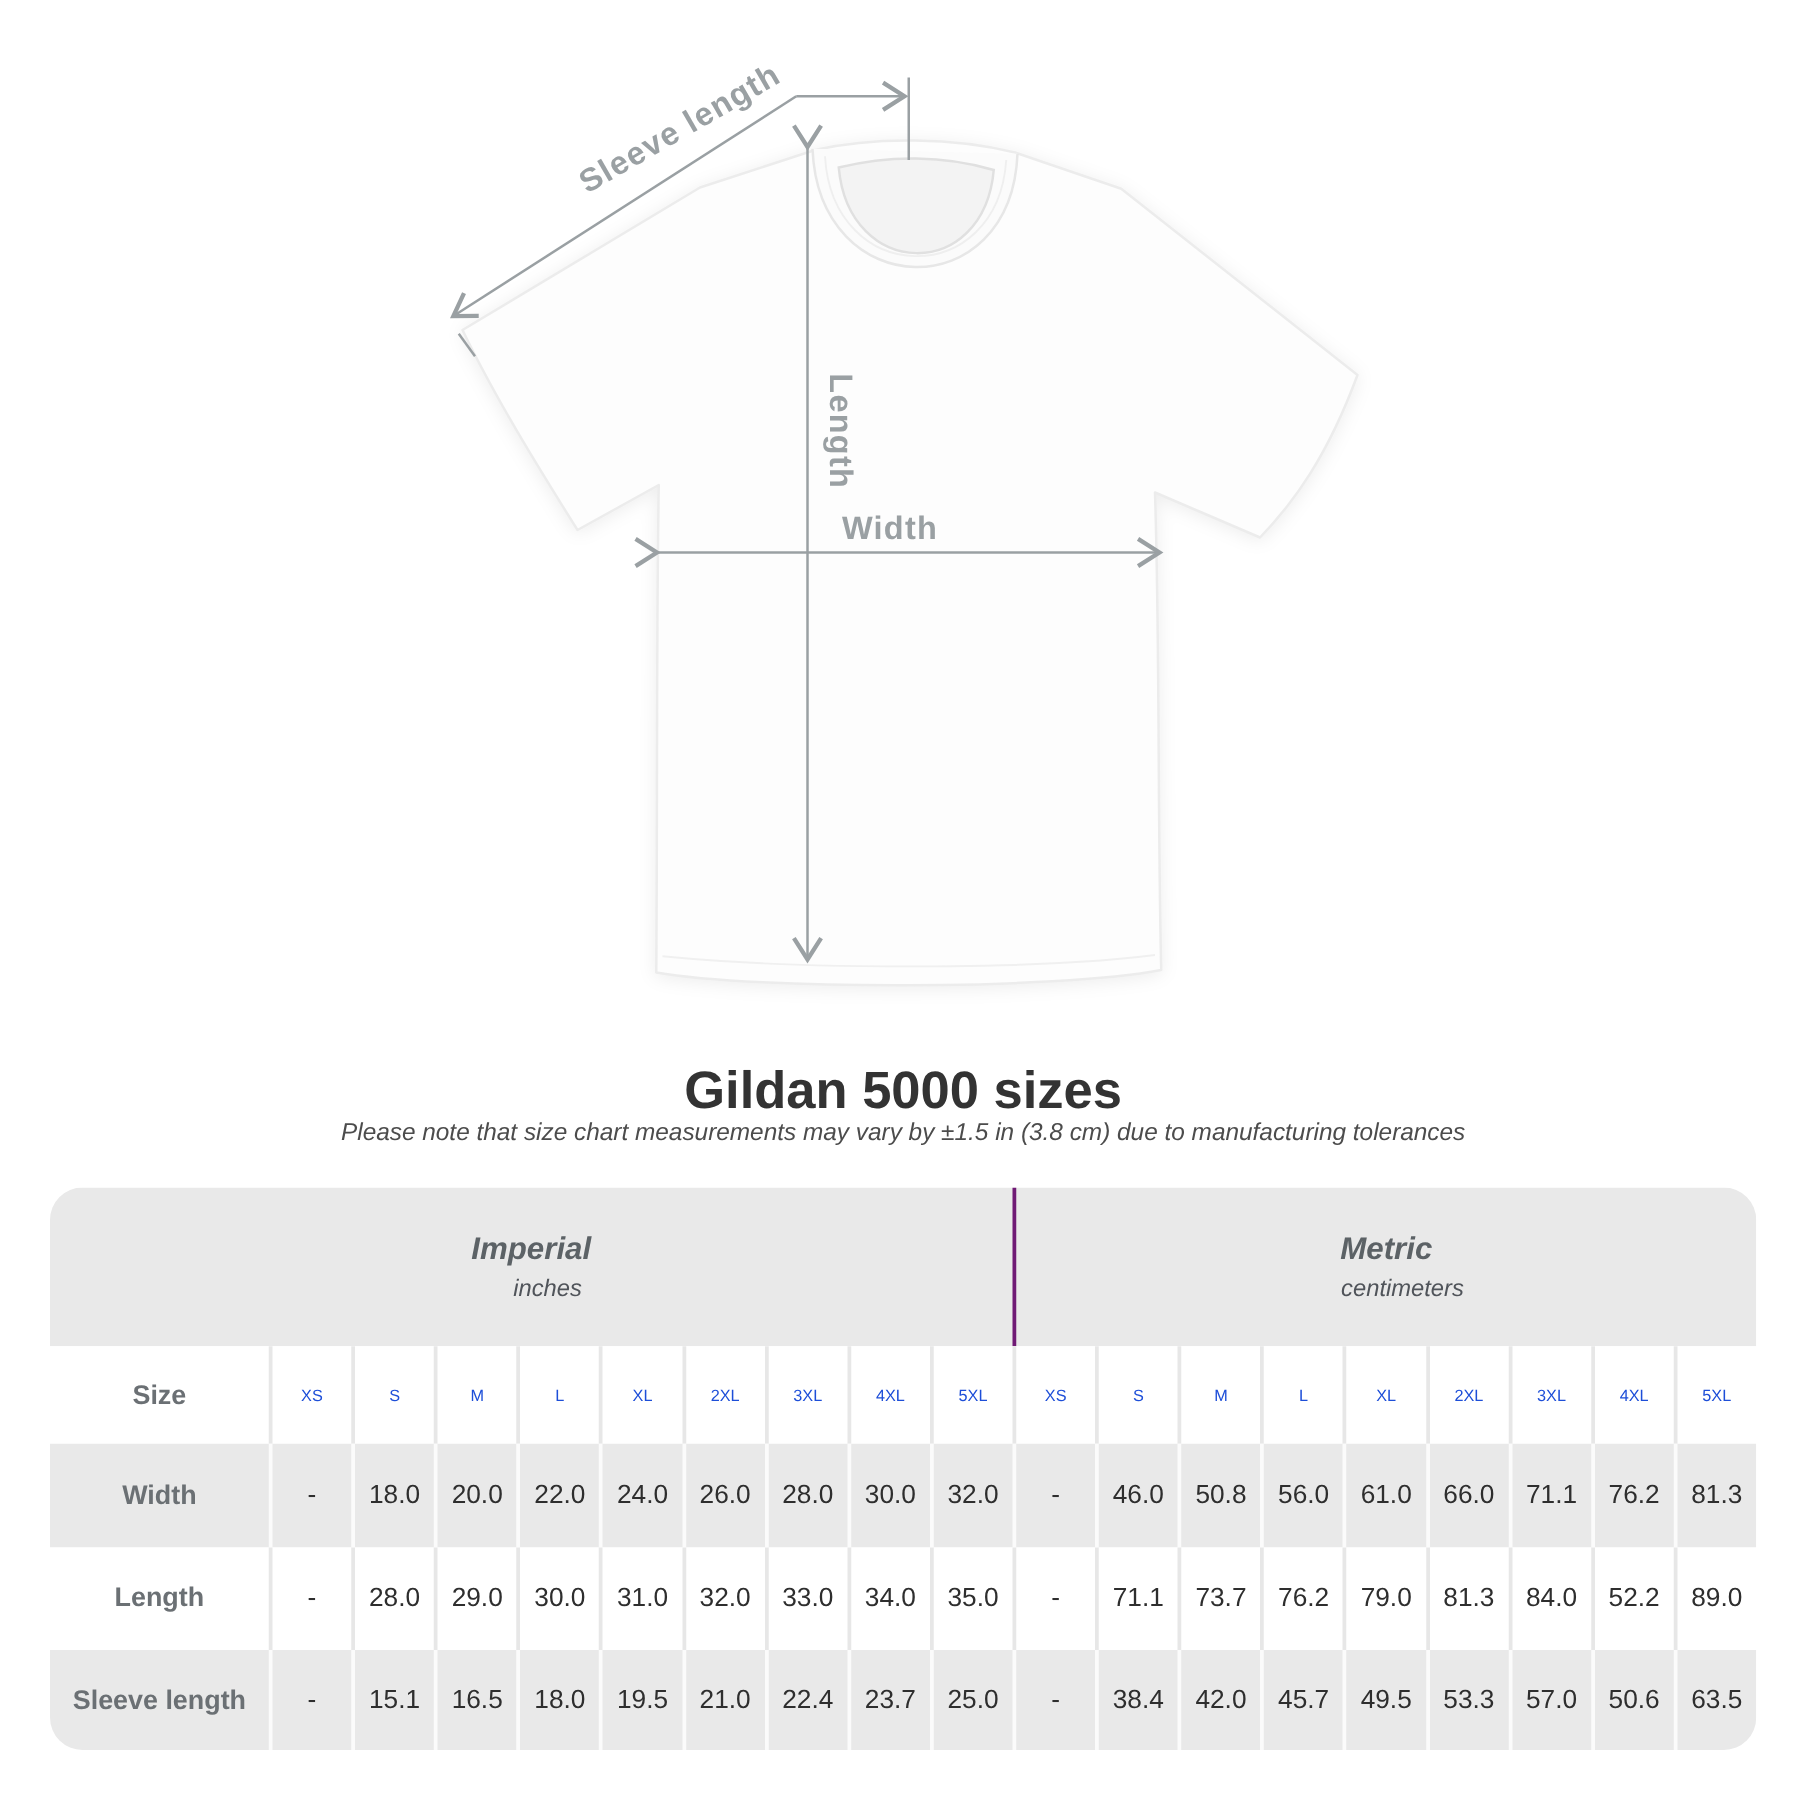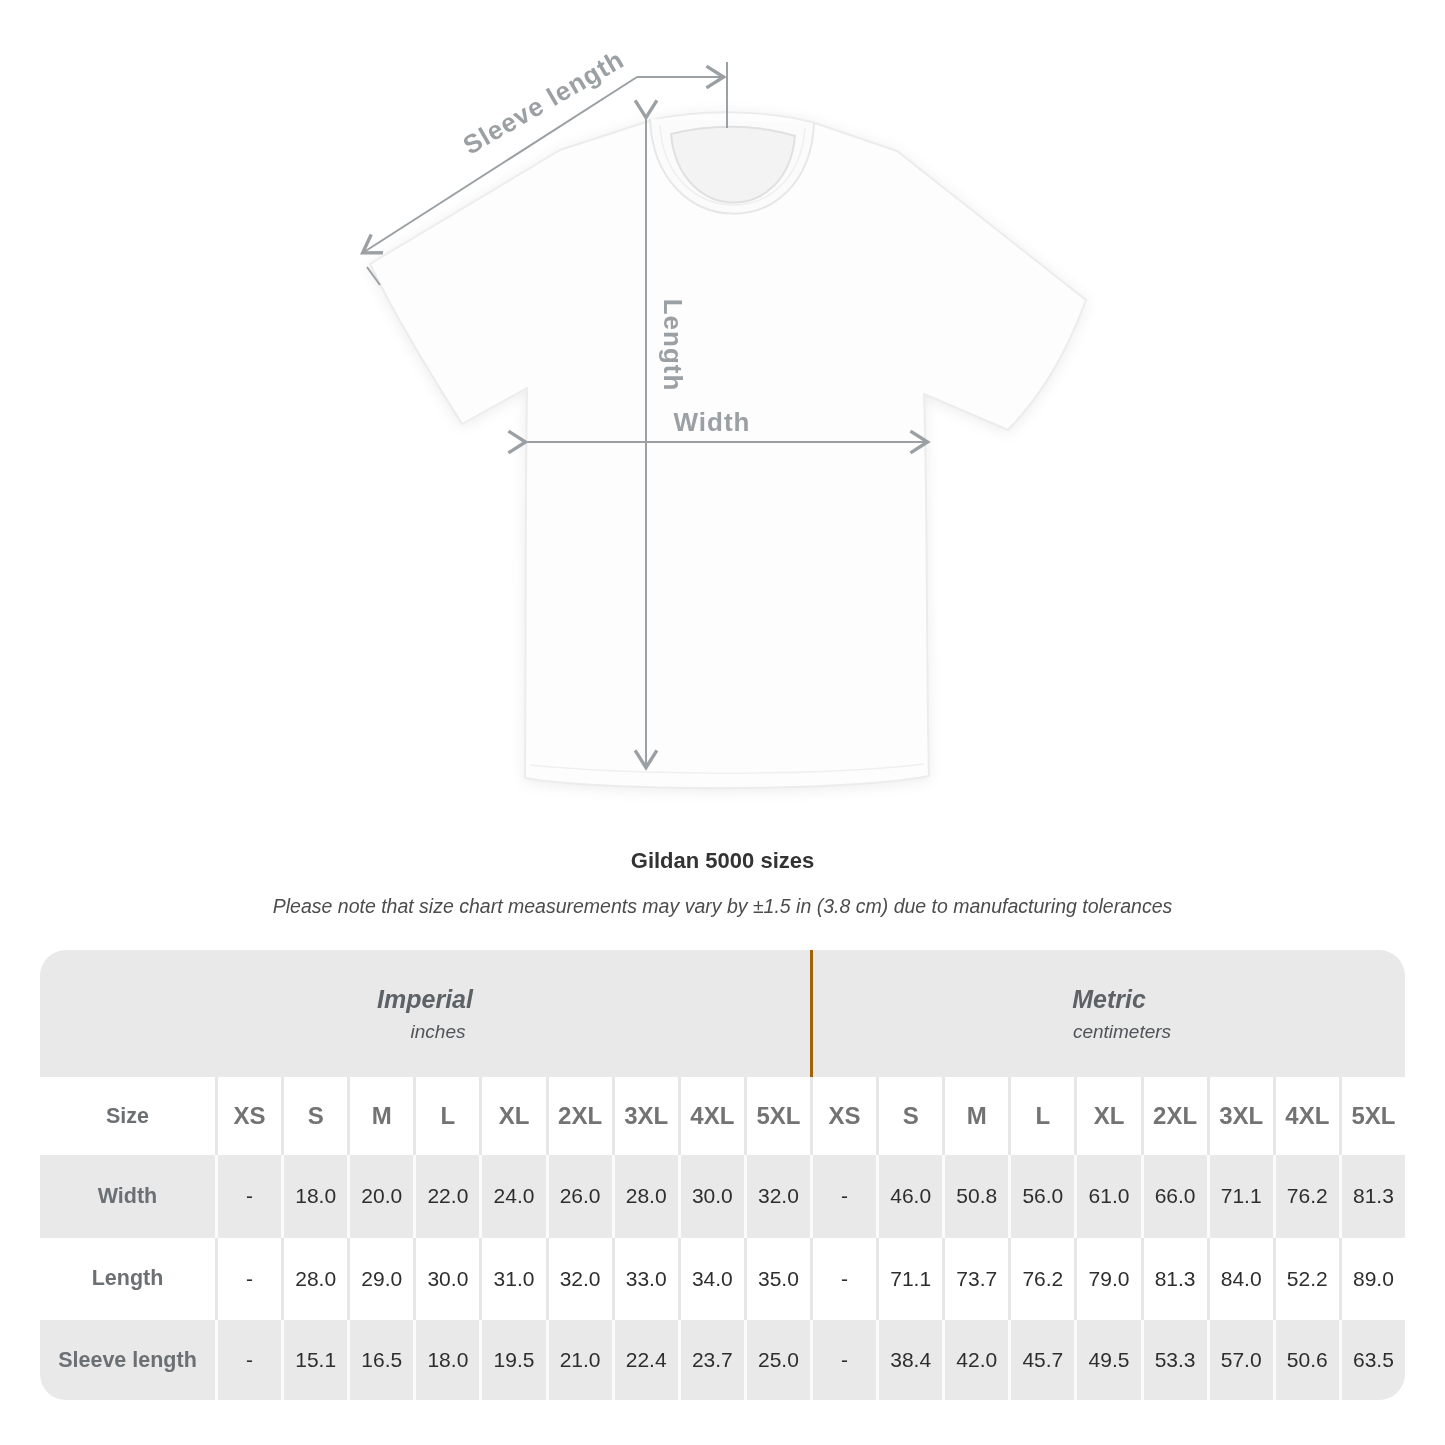--- a/index.html
+++ b/index.html
@@ -6,51 +6,51 @@
   .page{
     position:relative;width:1445px;height:1445px;background:#ffffff;overflow:hidden;
     font-family:"Liberation Sans", sans-serif;
   }
   
   .diagram-svg{position:absolute;left:300px;top:40px;width:850px;height:780px;}
   .dim-label{font-family:"Liberation Sans", sans-serif;font-weight:bold;font-size:26px;fill:#9aa0a3;letter-spacing:1px;}
   
   .chart-title{
     position:absolute;left:0;right:0;top:848px;text-align:center;
-    font-size:22px;font-weight:bold;color:#333333;
+    font-size:42px;font-weight:bold;color:#333333;
   }
   .chart-subtitle{
     position:absolute;left:0;right:0;top:895px;text-align:center;
     font-size:19.5px;font-style:italic;color:#4c4c4c;
   }
   
   .size-table{
     position:absolute;left:40px;top:950px;width:1365px;height:450px;
     border-radius:26px;overflow:hidden;display:flex;flex-direction:column;
   }
   .t-row{display:flex;width:100%;}
   .row-gray{background:#e9e9e9;}
   .row-white{background:#ffffff;}
   .group-row{height:131px;}
   .header-row{height:80px;}
   .data-row-1{height:85px;}
   .data-row-2{height:85px;}
   .data-row-3{height:82px;}
   .group-cell{display:flex;flex-direction:column;align-items:center;justify-content:center;gap:7px;}
   .group-cell.imperial{flex:0 0 56.41%;}
-  .group-cell.metric{flex:1;border-left:3px solid #a16207;}
+  .group-cell.metric{flex:1;border-left:3px solid #701a75;}
   .group-name{font-size:25px;font-weight:bold;font-style:italic;color:#5c6266;}
   .group-unit{font-size:19px;font-style:italic;color:#50545a;margin-left:26px;}
   .label-cell{flex:0 0 175px;display:flex;align-items:center;justify-content:center;
     font-size:21.5px;font-weight:bold;color:#6b7074;}
   .cell{flex:1;display:flex;align-items:center;justify-content:center;
     font-size:21px;color:#2e2e2e;}
   .row-gray .cell{border-left:3px solid #fbfbfb;}
   .row-white .cell{border-left:3px solid #e7e7e7;}
-  .header-row .cell{font-weight:bold;color:#737373;font-size:24px;}
+  .header-row .cell{font-weight:normal;color:#1d4ed8;font-size:13px;}
 </style>
 </head>
 <body>
 
 <div class="page">
 
   <svg class="diagram-svg" viewBox="300 40 850 780">
     <defs>
       <marker id="arr" viewBox="-14 -9 16 18" refX="-1" refY="0" markerWidth="14" markerHeight="14" orient="auto">
         <path d="M-11,-7 L0,0 L-11,7" fill="none" stroke="#9aa0a3" stroke-width="2.2"></path>

